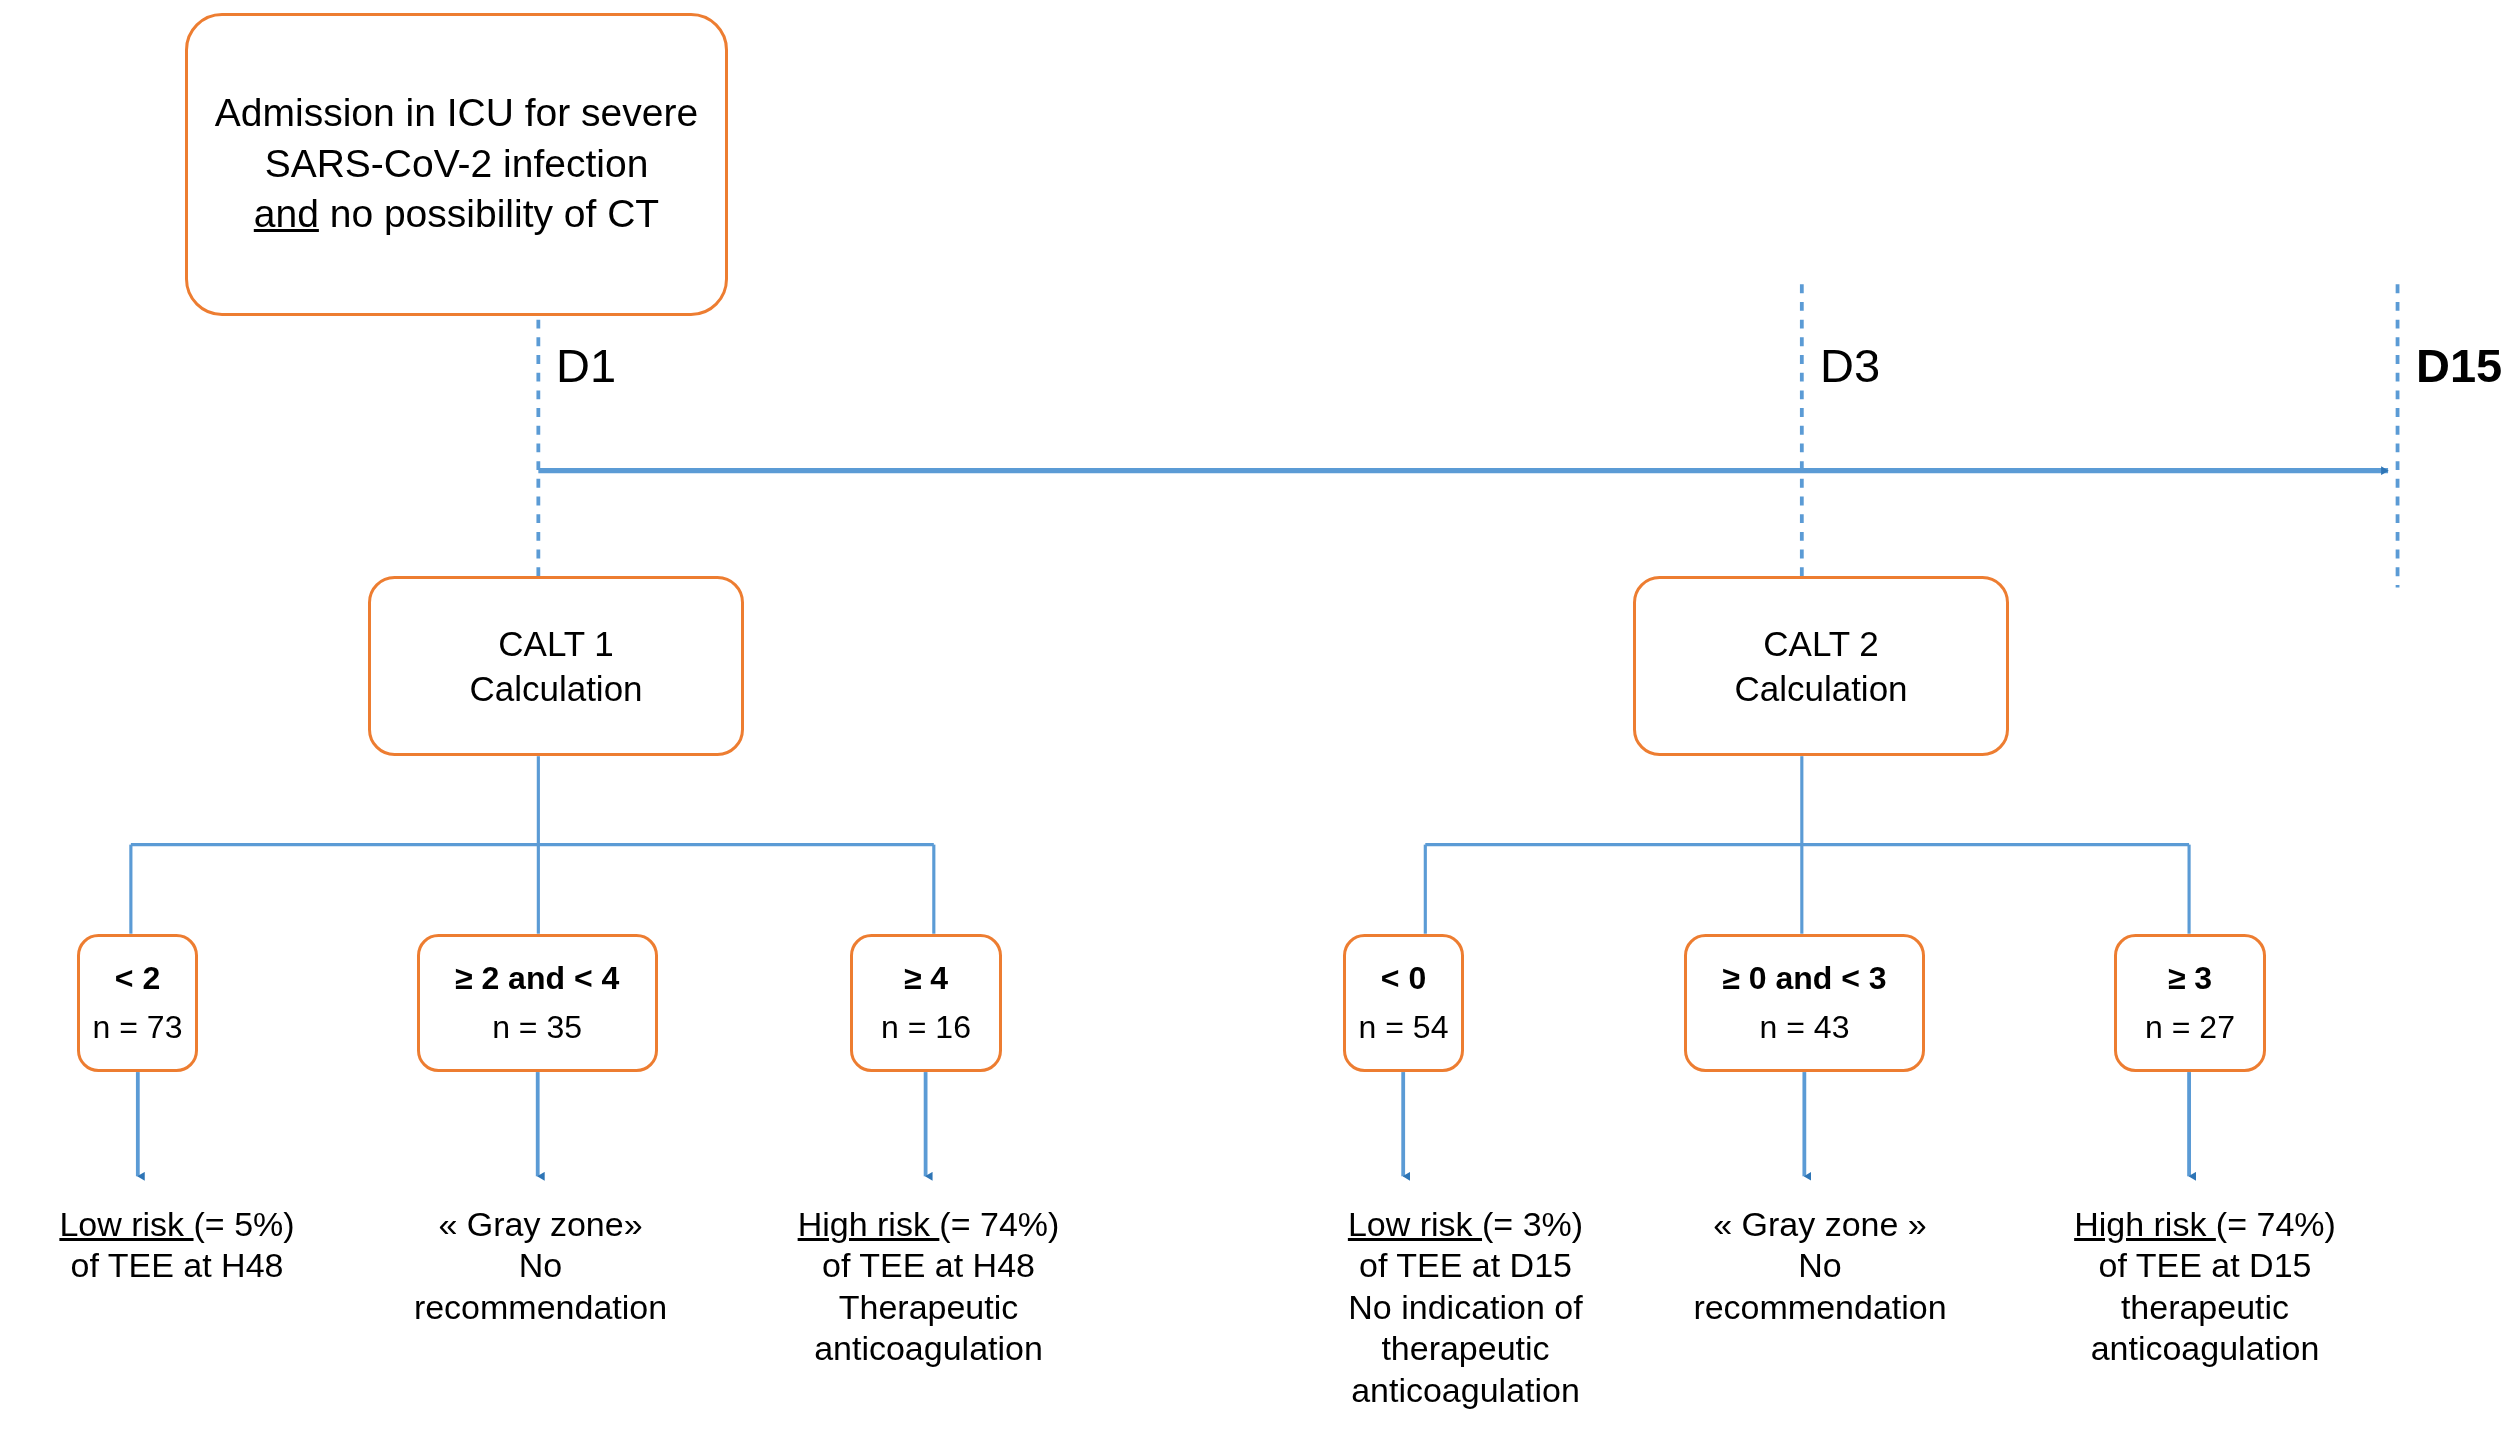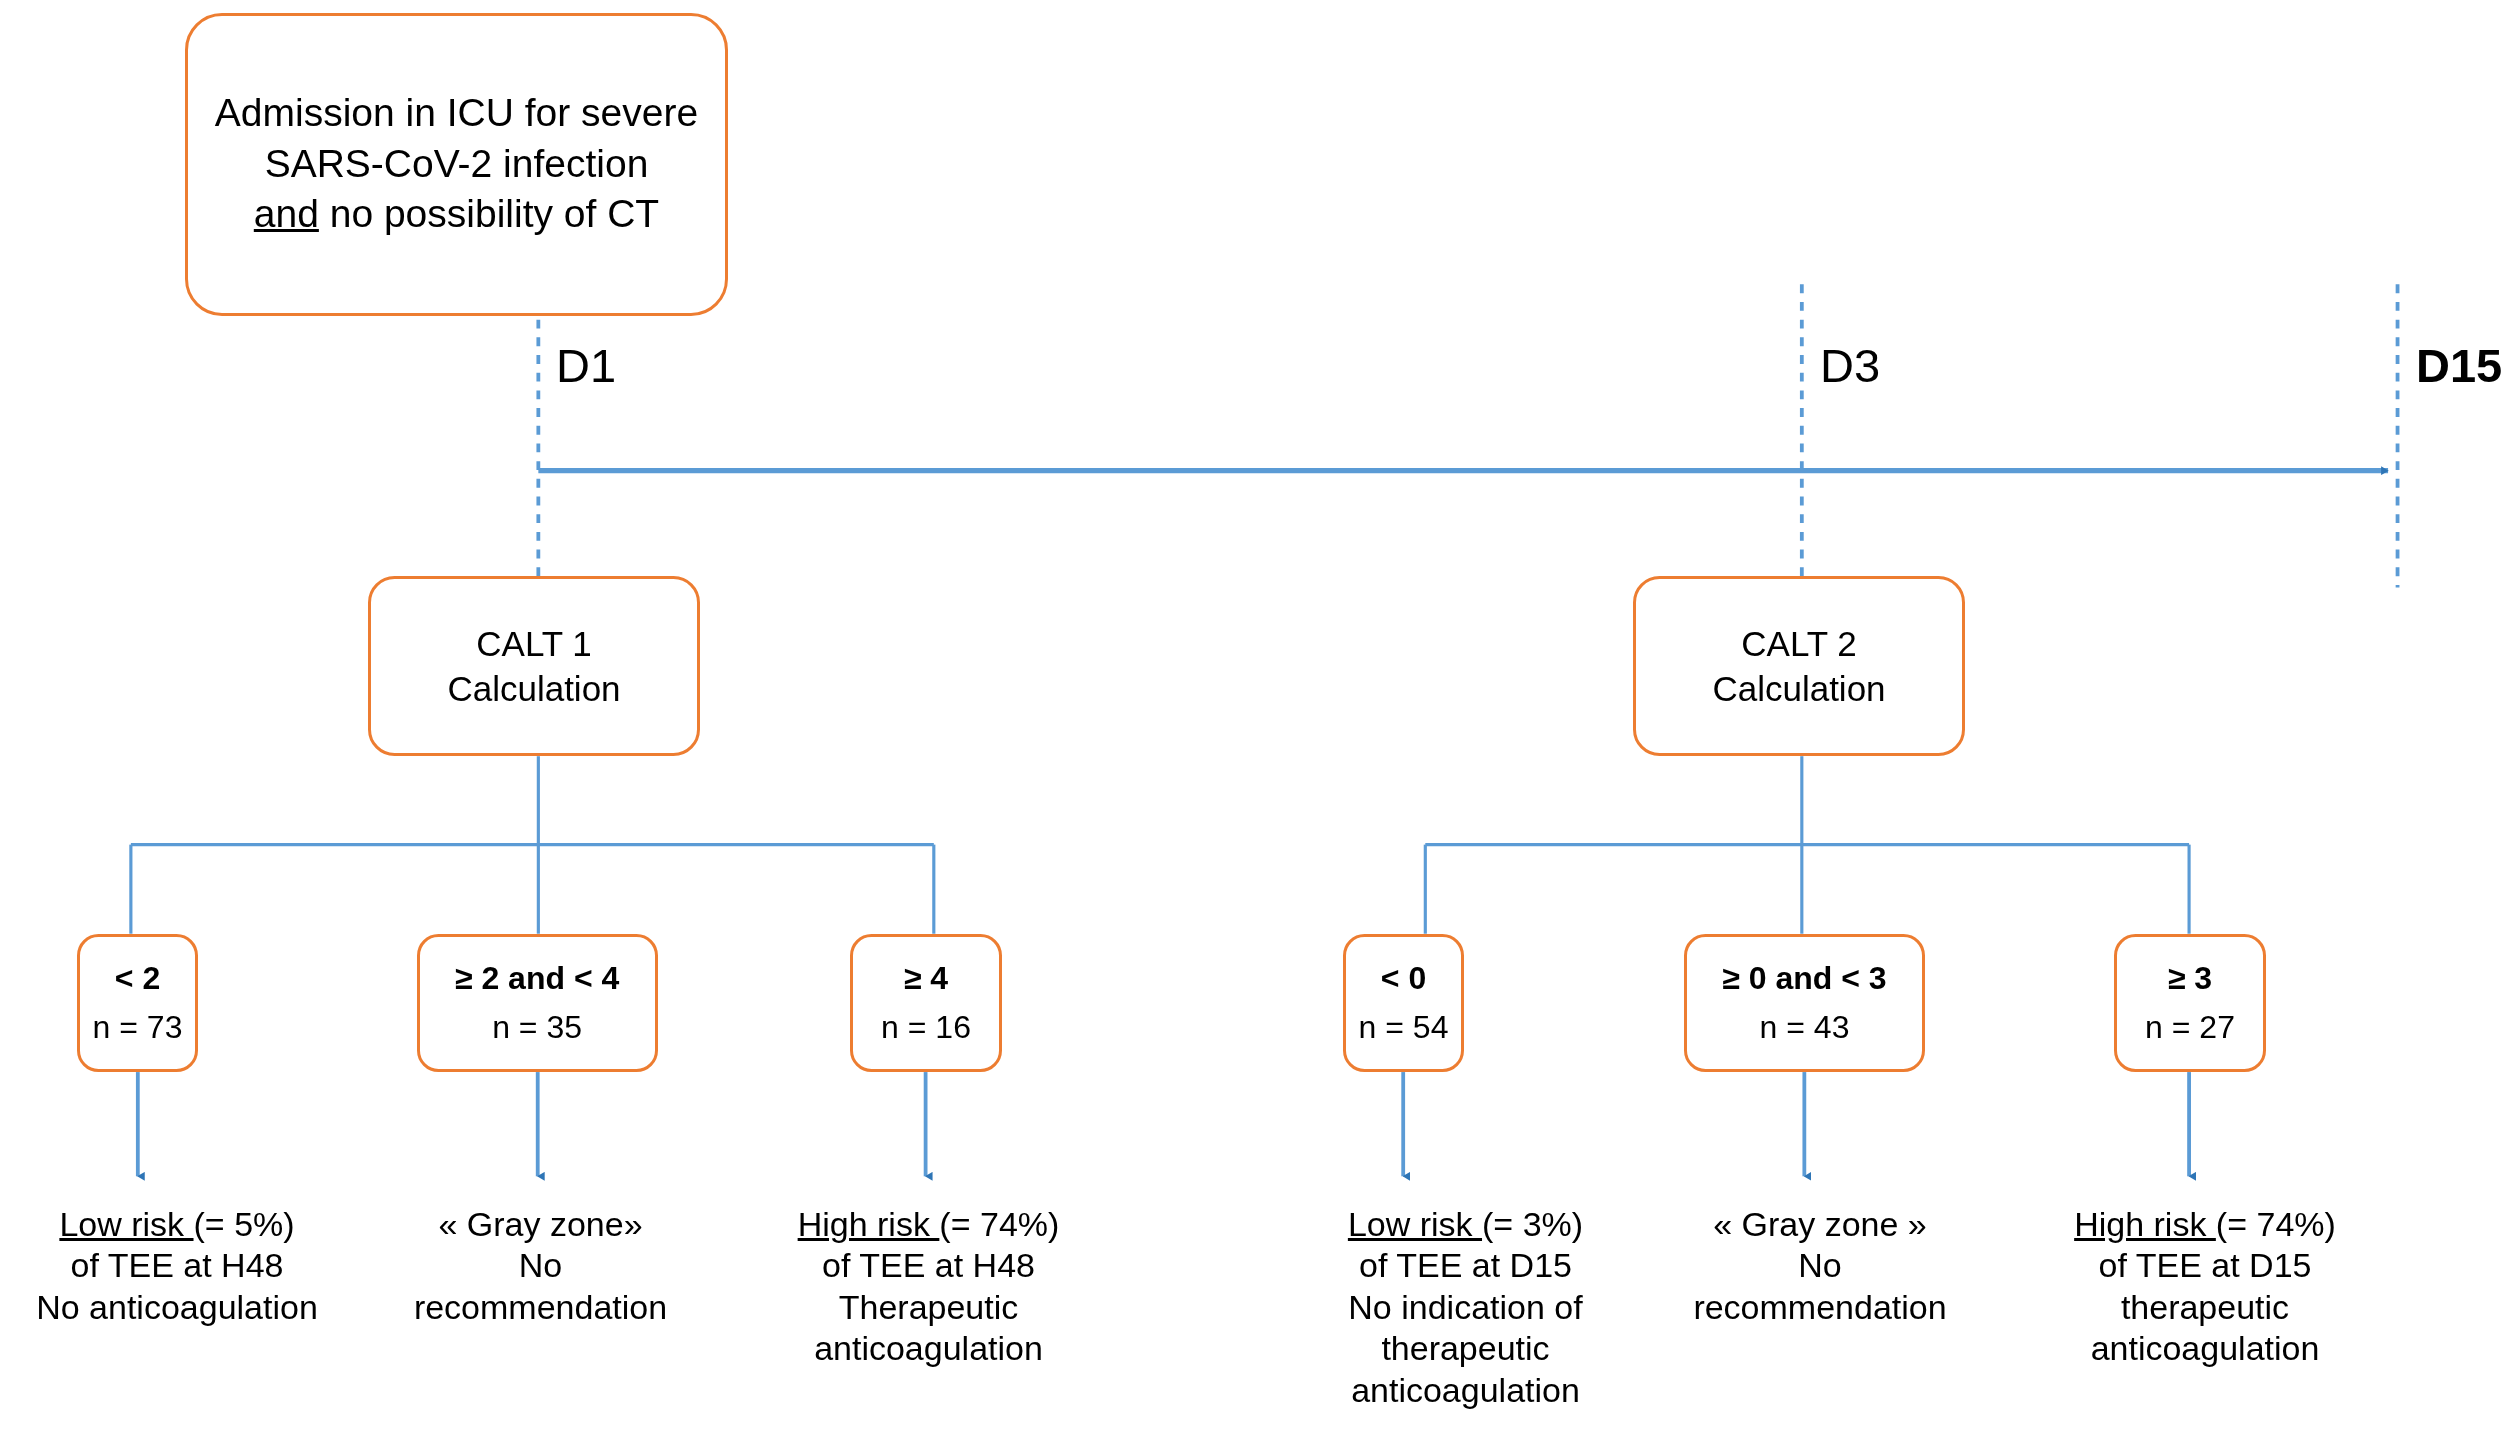--- a/index.html
+++ b/index.html
@@ -42,21 +42,21 @@
   }
   .rbox-top {
     left: 185px;
     top: 12.6px;
     width: 543px;
     height: 303px;
     border-radius: 37px;
     font-size: 39px;
   }
   .rbox-calt {
-    width: 332px;
+    width: 376px;
     height: 180px;
     border-radius: 26.5px;
     font-size: 35px;
   }
   #calt1-box { left: 368px;  top: 576px; }
   #calt2-box { left: 1633px; top: 576px; }
 
   .rbox-thresh {
     height: 138px;
     border-radius: 21.5px;
@@ -197,21 +197,20 @@
     <span class="th-n">n = 43</span>
   </div>
   <div class="rbox rbox-thresh" id="t6-box">
     <span class="th-top">≥ 3</span>
     <span class="th-n">n = 27</span>
   </div>
 
   <div class="outcome" id="out-1">
     <span class="ln"><span class="underline">Low risk </span><span>(= 5%)</span></span>
     <span class="ln">of TEE at H48</span>
-    <span class="ln bold">No anticoagulation</span>
   </div>
 
   <div class="outcome" id="out-2">
     <span class="ln"><span>« Gray zone»</span></span>
     <span class="ln bold">No</span>
     <span class="ln bold">recommendation</span>
   </div>
 
   <div class="outcome" id="out-3">
     <span class="ln"><span class="underline">High risk </span><span>(= 74%)</span></span>

